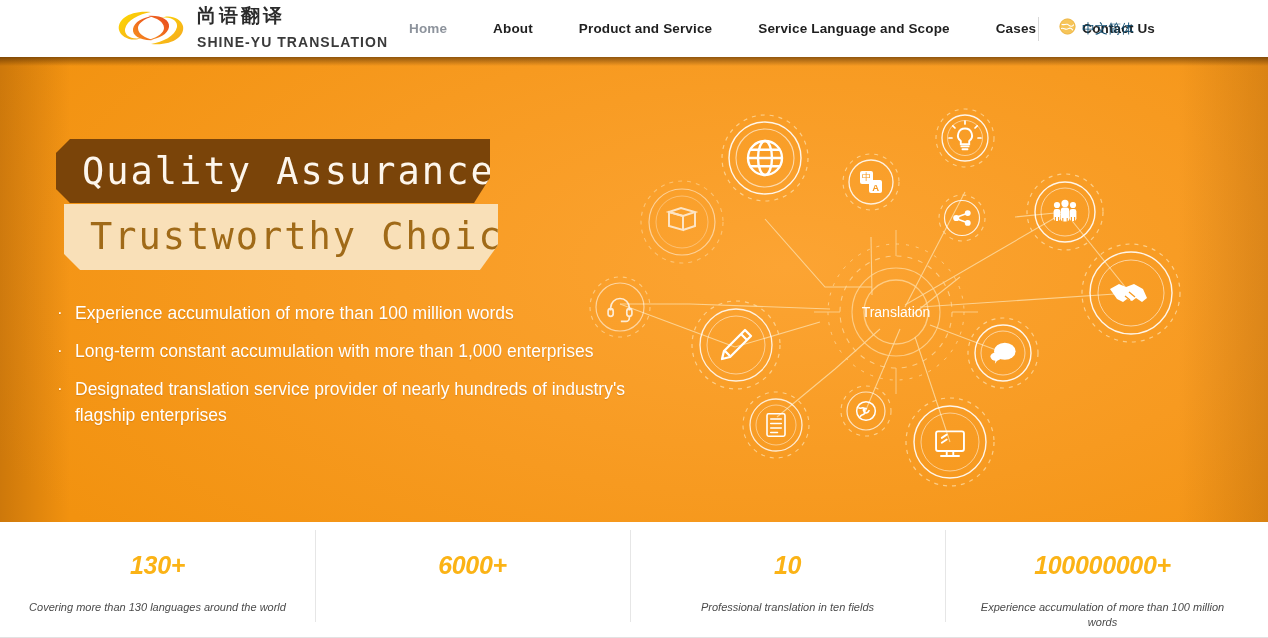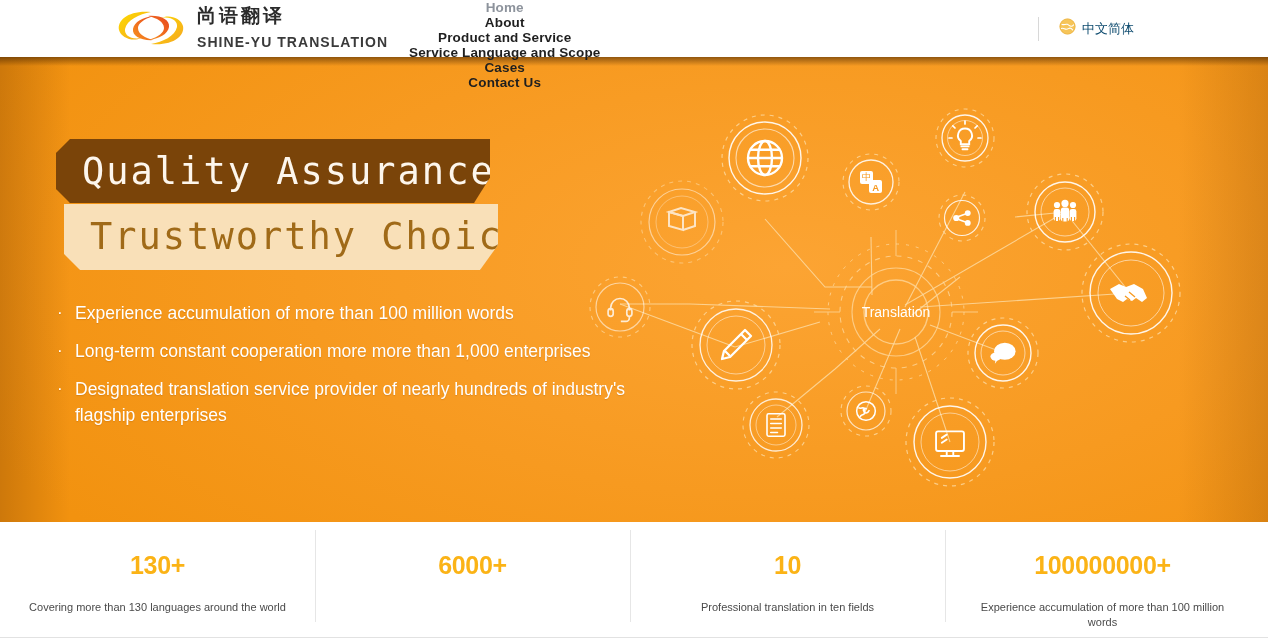--- a/index.html
+++ b/index.html
@@ -30,21 +30,21 @@
     letter-spacing: 3px; line-height: 1.05;
   }
   .logo-en {
     font-family: "Liberation Sans", sans-serif;
     font-size: 14px; font-weight: 700; color: #3a3a3a;
     letter-spacing: 1.05px; margin-top: 2px;
   }
 
   .nav {
     position: absolute; left: 386px; top: 0;
-    height: 57px; display: flex; align-items: center; gap: 0; flex-direction: column;
+    height: 57px; display: flex; align-items: center; gap: 0;
   }
   .nav-item {
     font-size: 13.5px; font-weight: 700; color: #1f1f1f;
     padding: 0 23px; cursor: pointer; white-space: nowrap;
     letter-spacing: .15px;
   }
   .nav-item.active { color: #8d939c; }
 
   .nav-sep {
     position: absolute; left: 1038px; top: 17px;
@@ -116,20 +116,21 @@
   
   .stats {
     position: absolute; top: 522px; left: 0;
     width: 1268px; height: 116px;
     background: #ffffff;
     display: flex;
   }
   .stats-inner {
     display: flex; width: 1260px;
     padding: 28px 0 8px 0;
+    font-style: italic;
   }
   .stat {
     flex: 1 1 0; text-align: center;
     position: relative; padding: 0 26px;
   }
   .stat + .stat::before {
     content: ""; position: absolute; left: 0; top: -20px;
     width: 1px; height: 92px; background: #e6e6e6;
   }
   .stat-num {
@@ -421,21 +422,21 @@
     <div class="band band-2">Trustworthy Choice</div>
   </div>
 
   <div class="bullets">
     <div class="bullet">
       <span class="dot">·</span>
       <span class="txt">Experience accumulation of more than 100 million words</span>
     </div>
     <div class="bullet">
       <span class="dot">·</span>
-      <span class="txt">Long-term constant cooperation more more than 1,000 enterprises</span>
+      <span class="txt">Long-term constant accumulation with more than 1,000 enterprises</span>
     </div>
     <div class="bullet">
       <span class="dot">·</span>
       <span class="txt">Designated translation service provider of nearly hundreds of industry's flagship enterprises</span>
     </div>
   </div>
 </div>
 
 <div class="stats">
   <div class="stats-inner">

